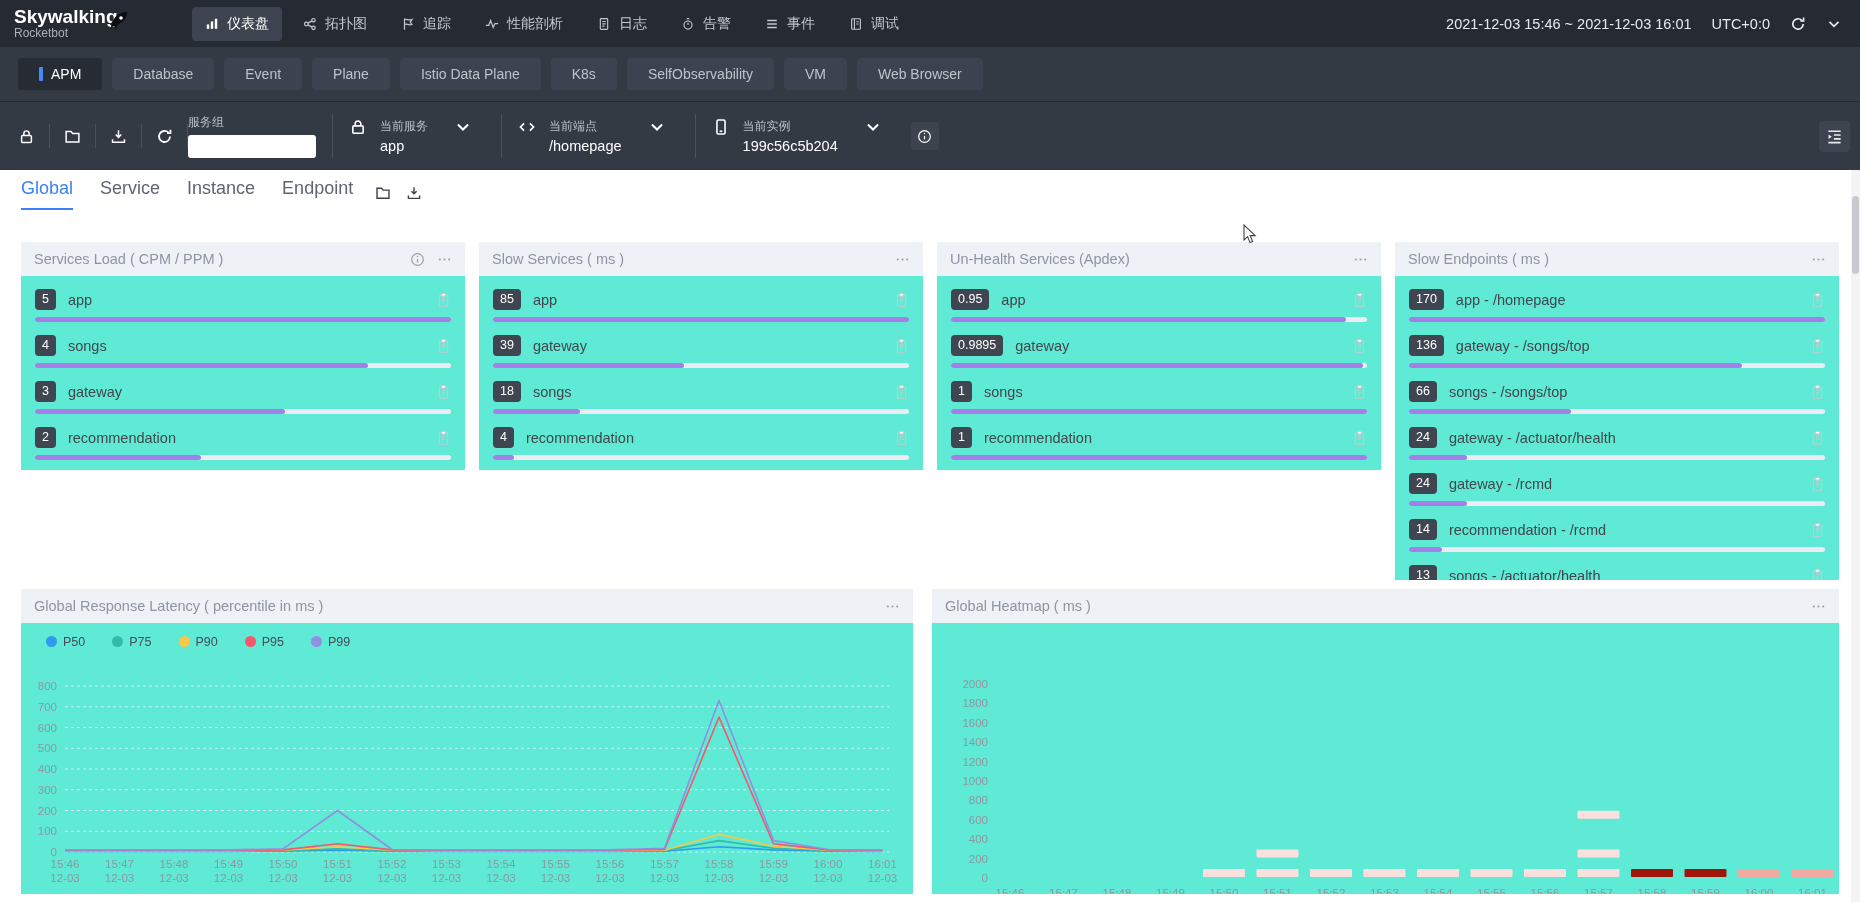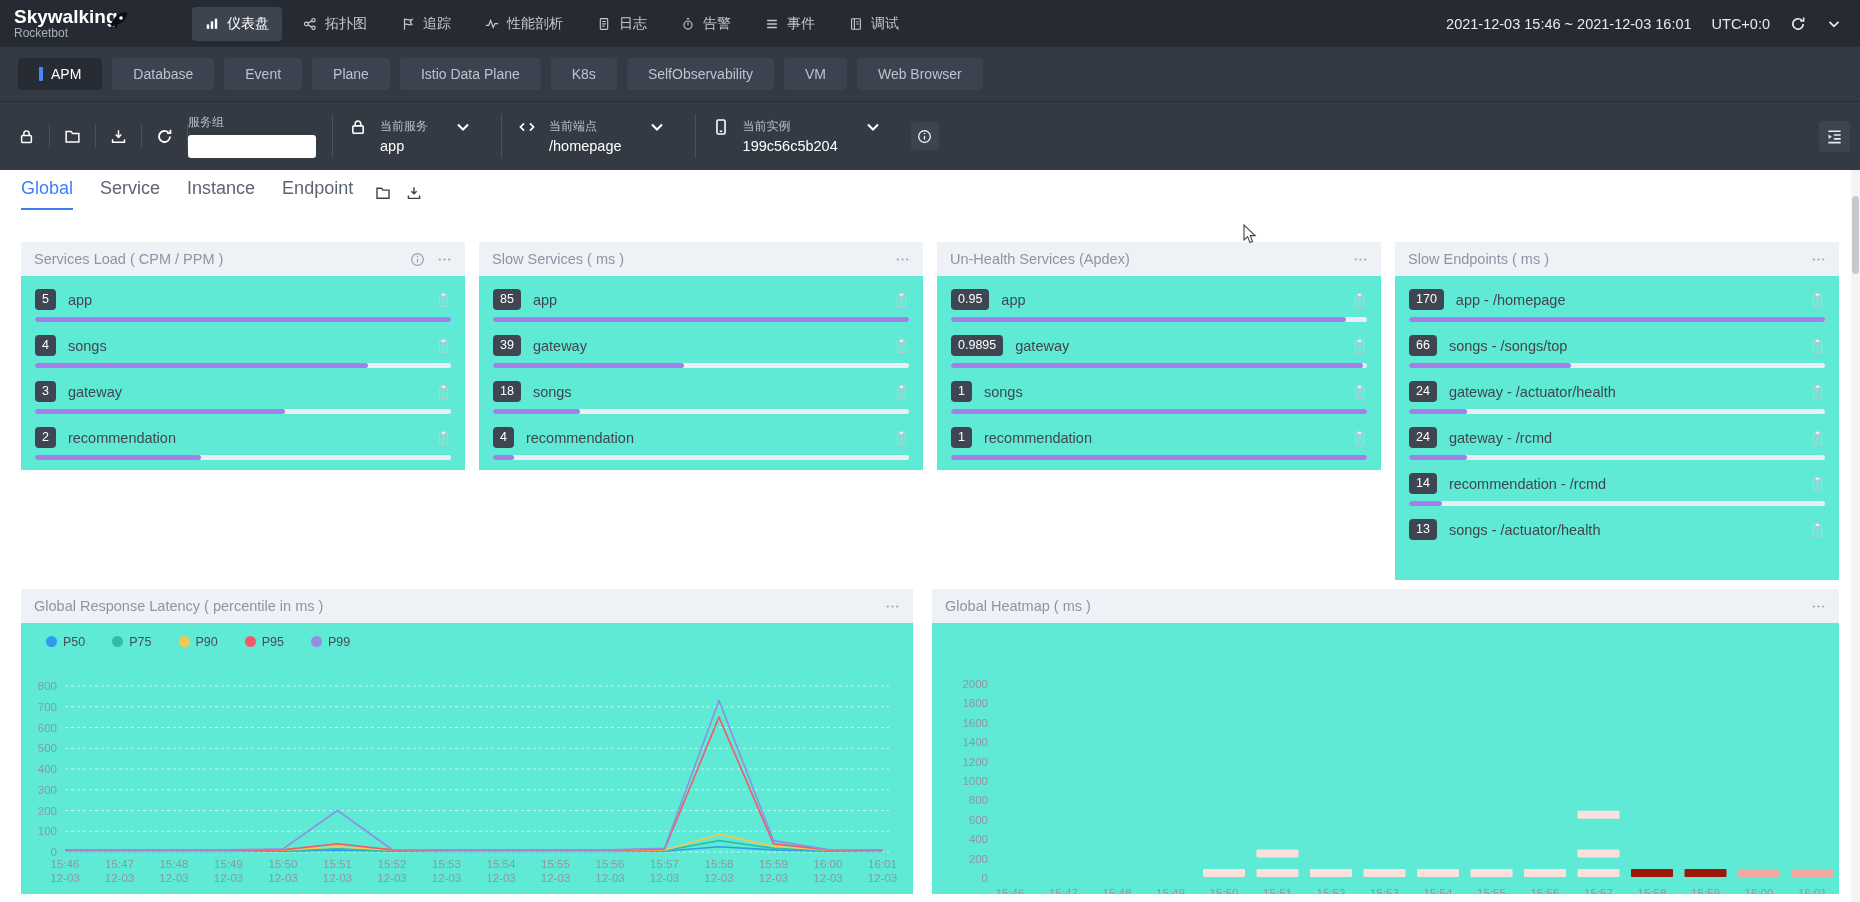--- a/index.html
+++ b/index.html
@@ -616,20 +616,36 @@
               <span class="clipboard icon">
                 <svg viewBox="0 0 16 17" fill="none" stroke="currentColor" stroke-width="1.2">
                   <rect x="3.6" y="3" width="8.8" height="12.2" rx="1.2"></rect>
                   <rect x="6" y="1.4" width="4" height="3" rx="0.8" fill="#fff"></rect>
                   <path d="M6 7.2h4M6 9.6h4M6 12h2.5"></path>
                 </svg>
               </span>
             </div>
             <div class="bar-track">
               <div class="bar-fill" style="width:100%"></div>
+            </div>
+          </div>
+          <div class="metric-row">
+            <div class="row-top">
+              <span class="badge">136</span>
+              <span class="metric-name">gateway - /songs/top</span>
+              <span class="clipboard icon">
+                <svg viewBox="0 0 16 17" fill="none" stroke="currentColor" stroke-width="1.2">
+                  <rect x="3.6" y="3" width="8.8" height="12.2" rx="1.2"></rect>
+                  <rect x="6" y="1.4" width="4" height="3" rx="0.8" fill="#fff"></rect>
+                  <path d="M6 7.2h4M6 9.6h4M6 12h2.5"></path>
+                </svg>
+              </span>
+            </div>
+            <div class="bar-track">
+              <div class="bar-fill" style="width:80%"></div>
             </div>
           </div>
           <div class="metric-row">
             <div class="row-top">
               <span class="badge">66</span>
               <span class="metric-name">songs - /songs/top</span>
               <span class="clipboard icon">
                 <svg viewBox="0 0 16 17" fill="none" stroke="currentColor" stroke-width="1.2">
                   <rect x="3.6" y="3" width="8.8" height="12.2" rx="1.2"></rect>
                   <rect x="6" y="1.4" width="4" height="3" rx="0.8" fill="#fff"></rect>

